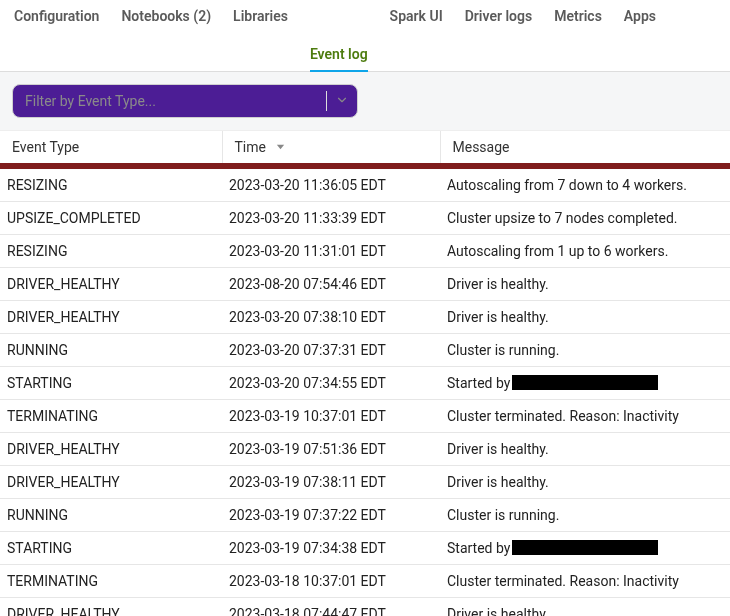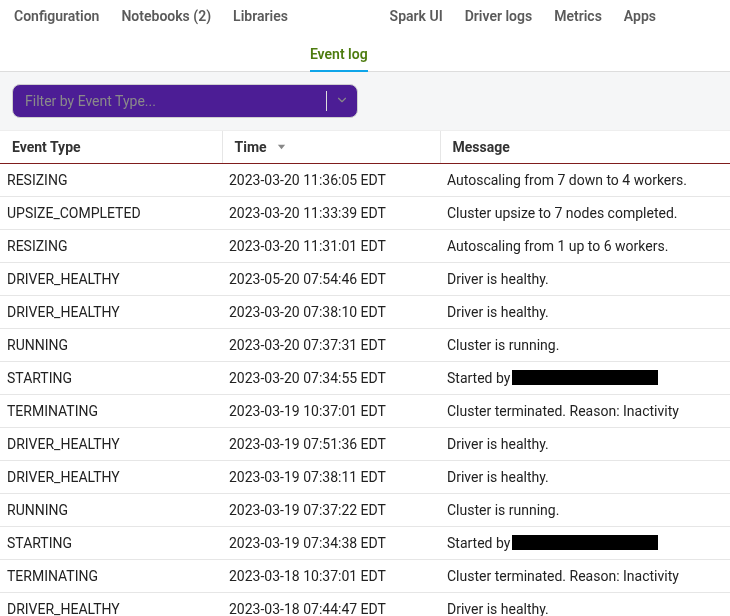--- a/index.html
+++ b/index.html
@@ -60,25 +60,25 @@
       width: 1px;
       height: 20px;
       background: #ddd;
     }
     .table {
       width: 100%;
       border-collapse: collapse;
     }
     .table th {
       text-align: left;
-      font-weight: 700;
+      font-weight: 400;
       color: #333;
       font-size: 14px;
       padding: 8px 12px;
-      border-bottom: 1px solid #7f1d1d;
+      border-bottom: 6px solid #7f1d1d;
       border-right: 1px solid #e6e6e6;
       background: #fff;
     }
     .table th:last-child { border-right: none; }
     .table td {
       padding: 8px 7px;
       border-bottom: 1px solid #e6e6e6;
       font-size: 14px;
       color: #222;
       vertical-align: middle;
@@ -182,21 +182,21 @@
         <td class="col-type">RESIZING</td>
         <td class="col-time">2023-03-20 11:31:01 EDT</td>
         <td class="col-msg">
           <span class="msg-inner">
             <span>Autoscaling from 1 up to 6 workers.</span>
           </span>
         </td>
       </tr>
       <tr>
         <td class="col-type">DRIVER_HEALTHY</td>
-        <td class="col-time">2023-05-20 07:54:46 EDT</td>
+        <td class="col-time">2023-08-20 07:54:46 EDT</td>
         <td class="col-msg">
           <span class="msg-inner">
             <span>Driver is healthy.</span>
           </span>
         </td>
       </tr>
       <tr>
         <td class="col-type">DRIVER_HEALTHY</td>
         <td class="col-time">2023-03-20 07:38:10 EDT</td>
         <td class="col-msg">

